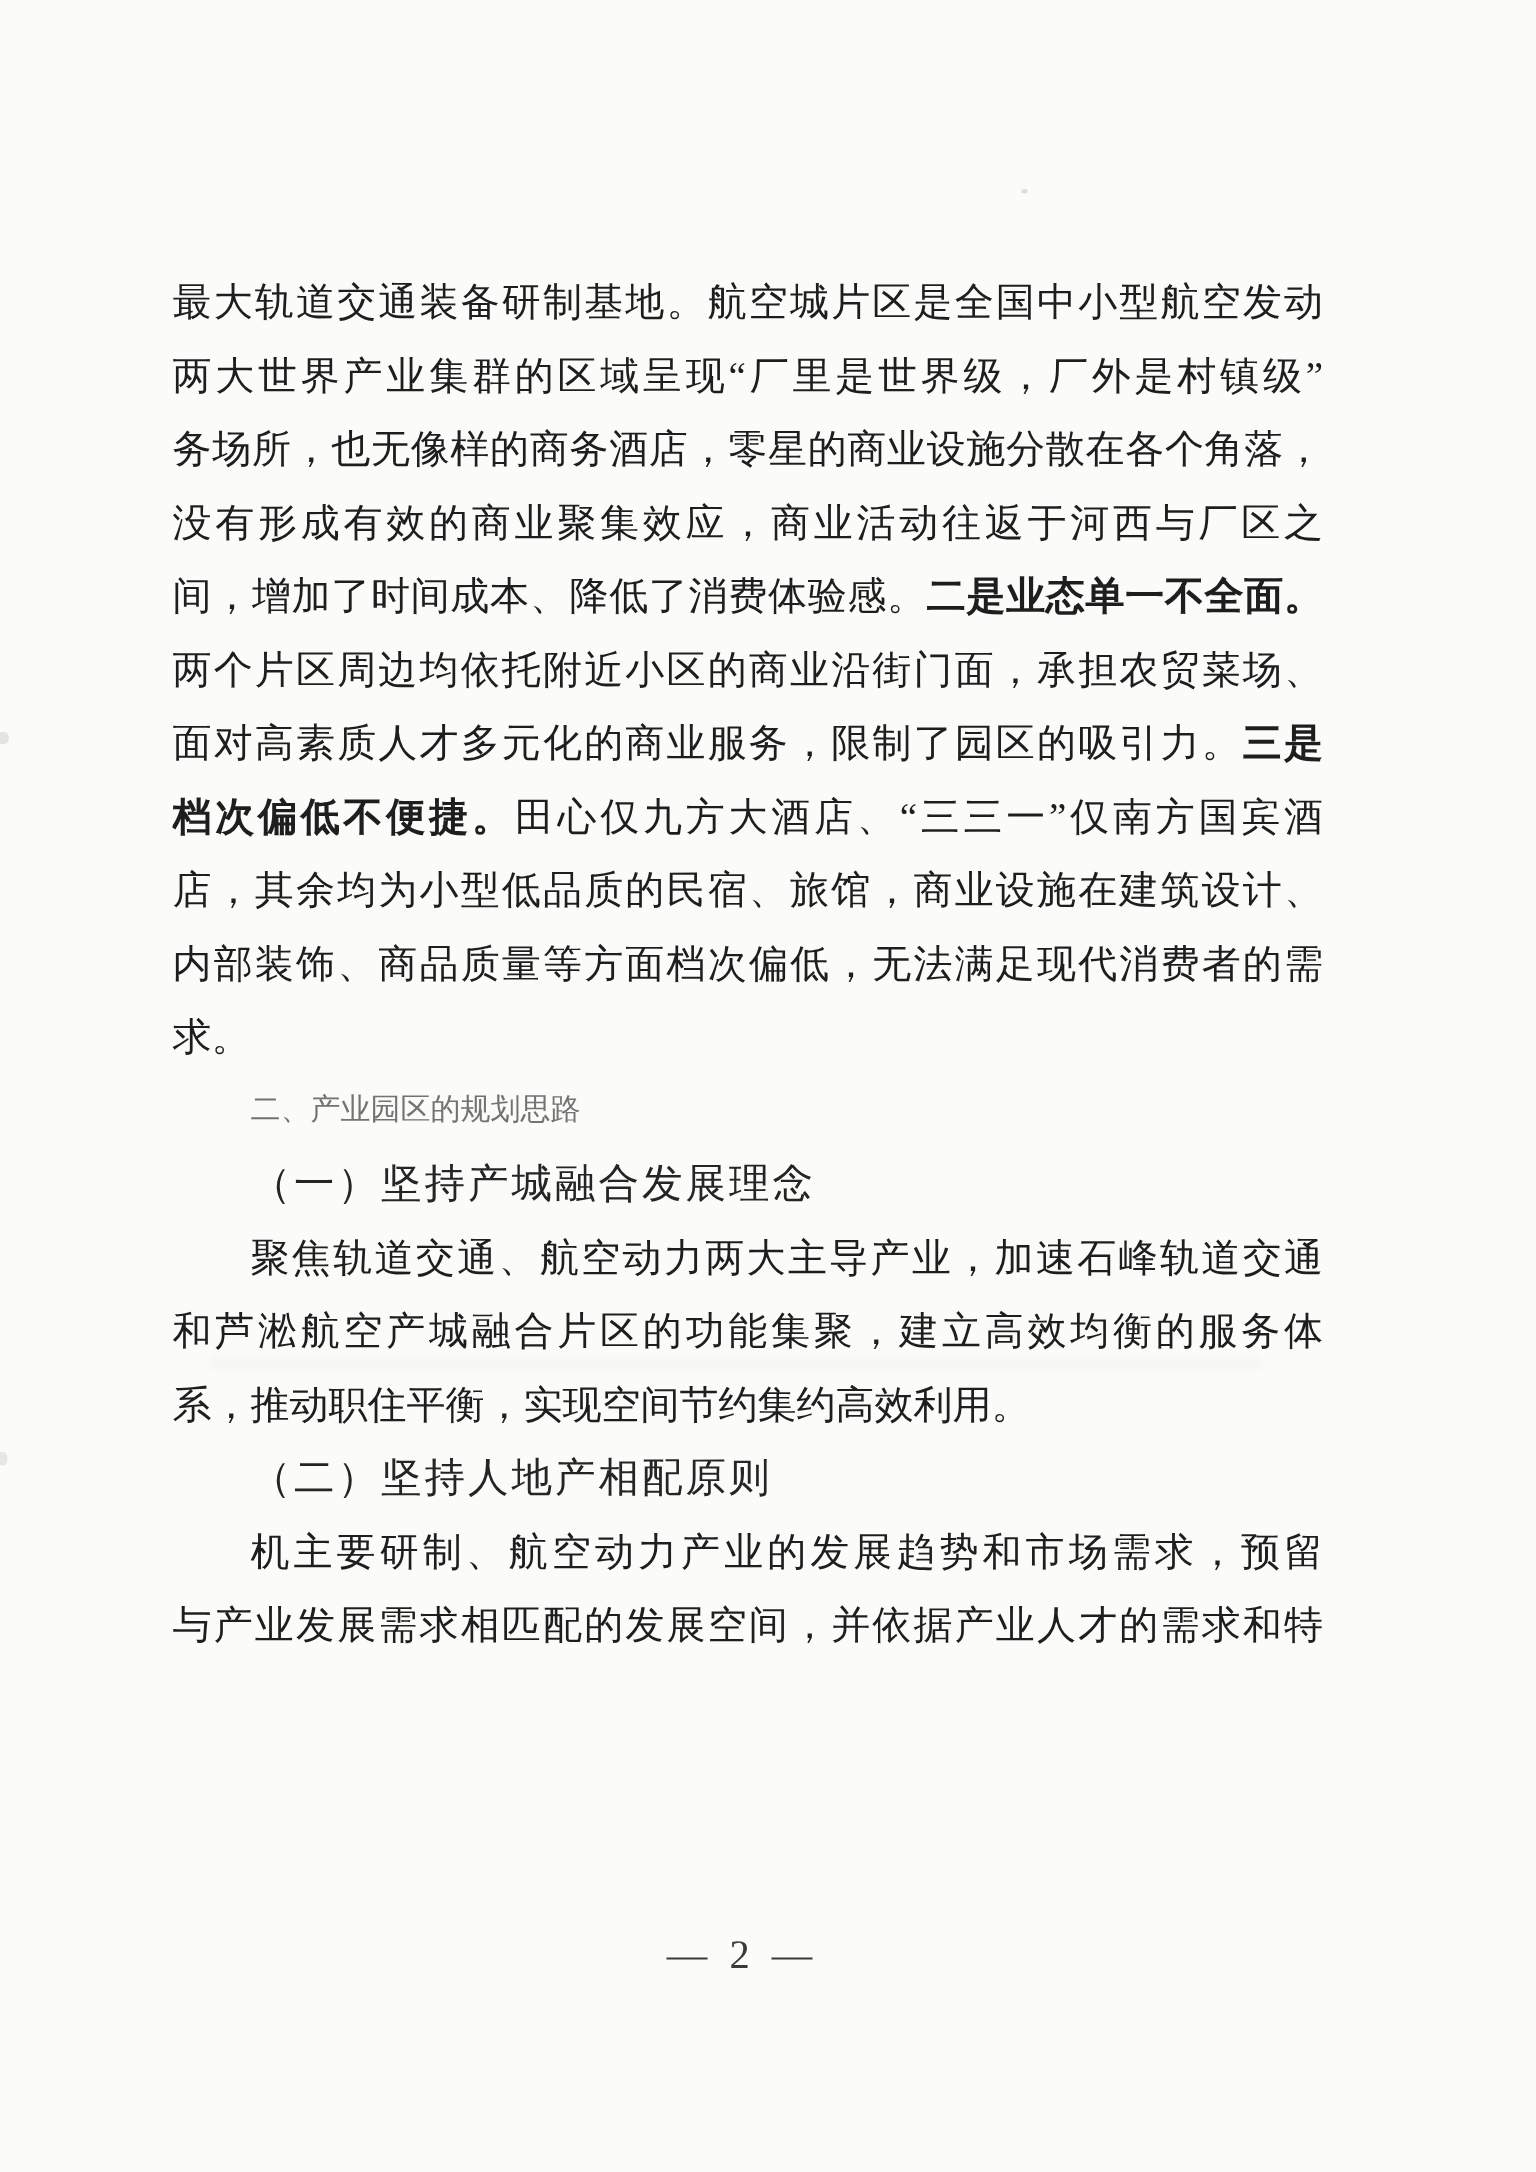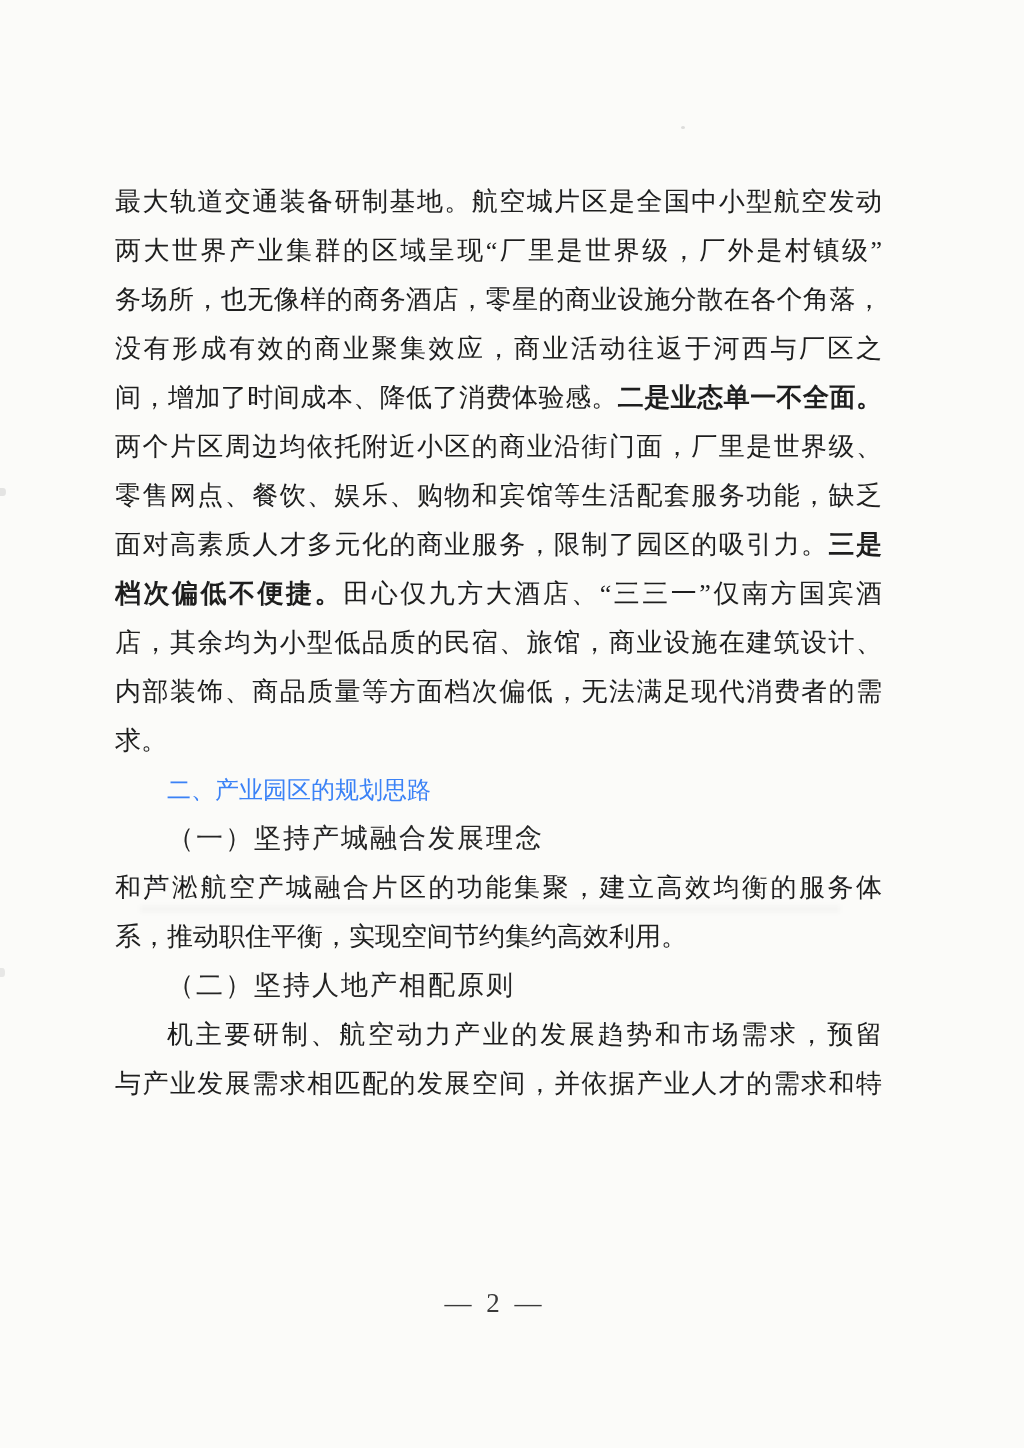--- a/index.html
+++ b/index.html
@@ -55,22 +55,22 @@
   .line.left { text-align: left; text-align-last: left; }
   .line.ind  { text-indent: 52px; }
   .seg-normal { font-weight: 400; }
   .seg-bold {
     font-family: "Liberation Sans", "DejaVu Sans", sans-serif;
     font-weight: 700;
   }
   .line.heading {
     font-family: "Liberation Sans", "DejaVu Sans", sans-serif;
     font-weight: 700;
-    font-size: 24px;
-    color: #3b82f6;
+    font-size: 20px;
+    color: #737373;
   }
   .line.kaiti {
     font-size: 27px;
     color: #252525;
     letter-spacing: 2px;
   }
   .footer {
     position: absolute;
     left: 115px;
     top: 1288px;
@@ -90,29 +90,29 @@
   <span class="speck s2"></span>
   <span class="speck s3"></span>
   <span class="ghost-band"></span>
 
   <div class="text-block">
       <div class="line body just"><span class="seg-normal">最大轨道交通装备研制基地。航空城片区是全国中小型航空发动</span></div>
       <div class="line body just"><span class="seg-normal">两大世界产业集群的区域呈现“厂里是世界级，厂外是村镇级”</span></div>
       <div class="line body just"><span class="seg-normal">务场所，也无像样的商务酒店，零星的商业设施分散在各个角落，</span></div>
       <div class="line body just"><span class="seg-normal">没有形成有效的商业聚集效应，商业活动往返于河西与厂区之</span></div>
       <div class="line body just"><span class="seg-normal">间，增加了时间成本、降低了消费体验感。</span><span class="seg-bold">二是业态单一不全面。</span></div>
-      <div class="line body just"><span class="seg-normal">两个片区周边均依托附近小区的商业沿街门面，厂里是世界级、</span></div>
-      <div class="line body just"><span class="seg-normal">零售网点、餐饮、娱乐、购物和宾馆等生活配套服务功能，缺乏</span></div>
+      <div class="line body just"><span class="seg-normal">两个片区周边均依托附近小区的商业沿街门面，承担农贸菜场、</span></div>
       <div class="line body just"><span class="seg-normal">面对高素质人才多元化的商业服务，限制了园区的吸引力。</span><span class="seg-bold">三是</span></div>
       <div class="line body just"><span class="seg-bold">档次偏低不便捷。</span><span class="seg-normal">田心仅九方大酒店、“三三一”仅南方国宾酒</span></div>
       <div class="line body just"><span class="seg-normal">店，其余均为小型低品质的民宿、旅馆，商业设施在建筑设计、</span></div>
       <div class="line body just"><span class="seg-normal">内部装饰、商品质量等方面档次偏低，无法满足现代消费者的需</span></div>
       <div class="line body left"><span class="seg-normal">求。</span></div>
       <div class="line heading left ind"><span class="seg-normal">二、产业园区的规划思路</span></div>
       <div class="line kaiti left ind"><span class="seg-normal">（一）坚持产城融合发展理念</span></div>
+      <div class="line body just ind"><span class="seg-normal">聚焦轨道交通、航空动力两大主导产业，加速石峰轨道交通</span></div>
       <div class="line body just"><span class="seg-normal">和芦淞航空产城融合片区的功能集聚，建立高效均衡的服务体</span></div>
       <div class="line body left"><span class="seg-normal">系，推动职住平衡，实现空间节约集约高效利用。</span></div>
       <div class="line kaiti left ind"><span class="seg-normal">（二）坚持人地产相配原则</span></div>
       <div class="line body just ind"><span class="seg-normal">机主要研制、航空动力产业的发展趋势和市场需求，预留</span></div>
       <div class="line body just"><span class="seg-normal">与产业发展需求相匹配的发展空间，并依据产业人才的需求和特</span></div>
     </div>
 
   <div class="footer">— 2 —</div>
 </div>
 

